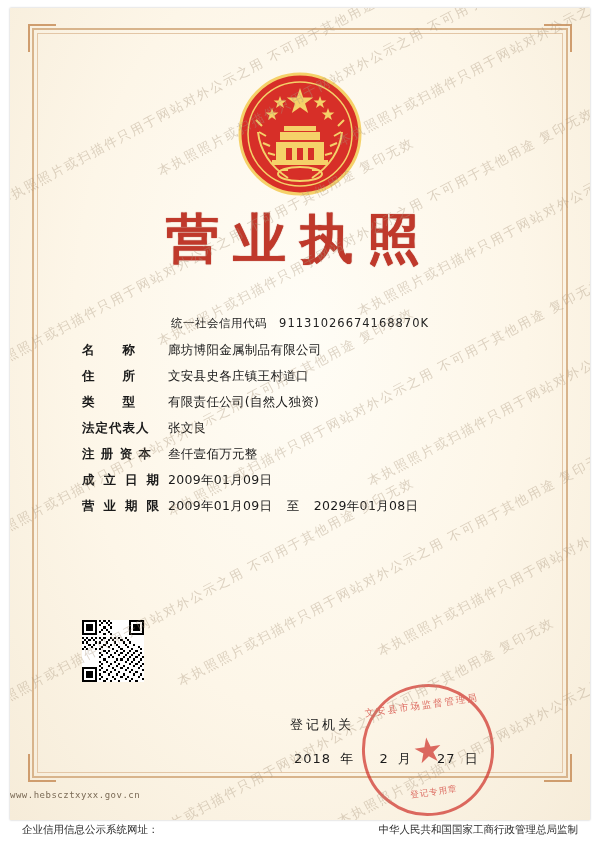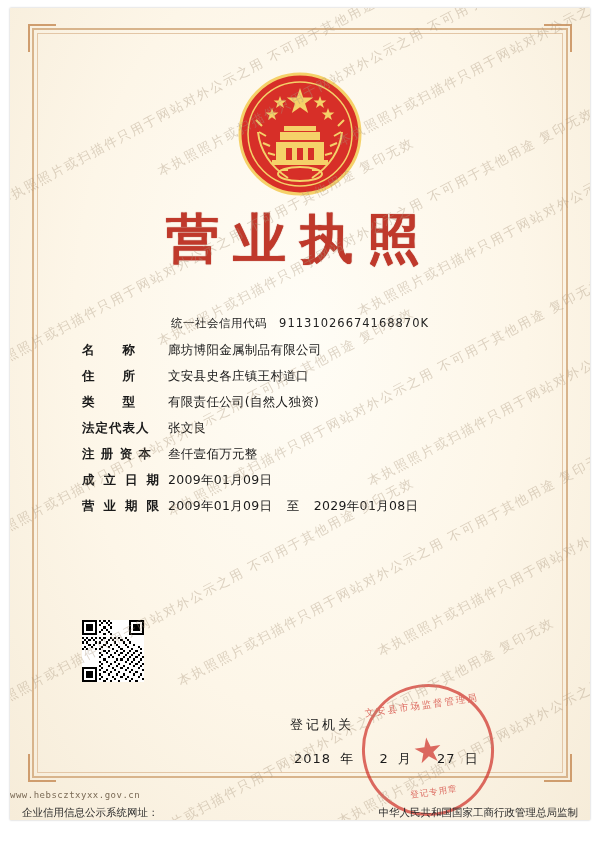--- a/index.html
+++ b/index.html
@@ -246,21 +246,21 @@
     font-size: 13px;
     color: rgba(170, 150, 125, 0.40);
     transform: rotate(-28deg);
     letter-spacing: 2px;
   }
 
   
   .bottom-bar {
     position: absolute;
     left: 0;
-    bottom: 25px;
+    bottom: 8px;
     width: 600px;
     height: 20px;
     display: flex;
     align-items: center;
     justify-content: space-between;
     padding: 0 22px;
     box-sizing: border-box;
     font-family: "DejaVu Sans", sans-serif;
     font-size: 10.5px;
     color: #2b2b2b;

